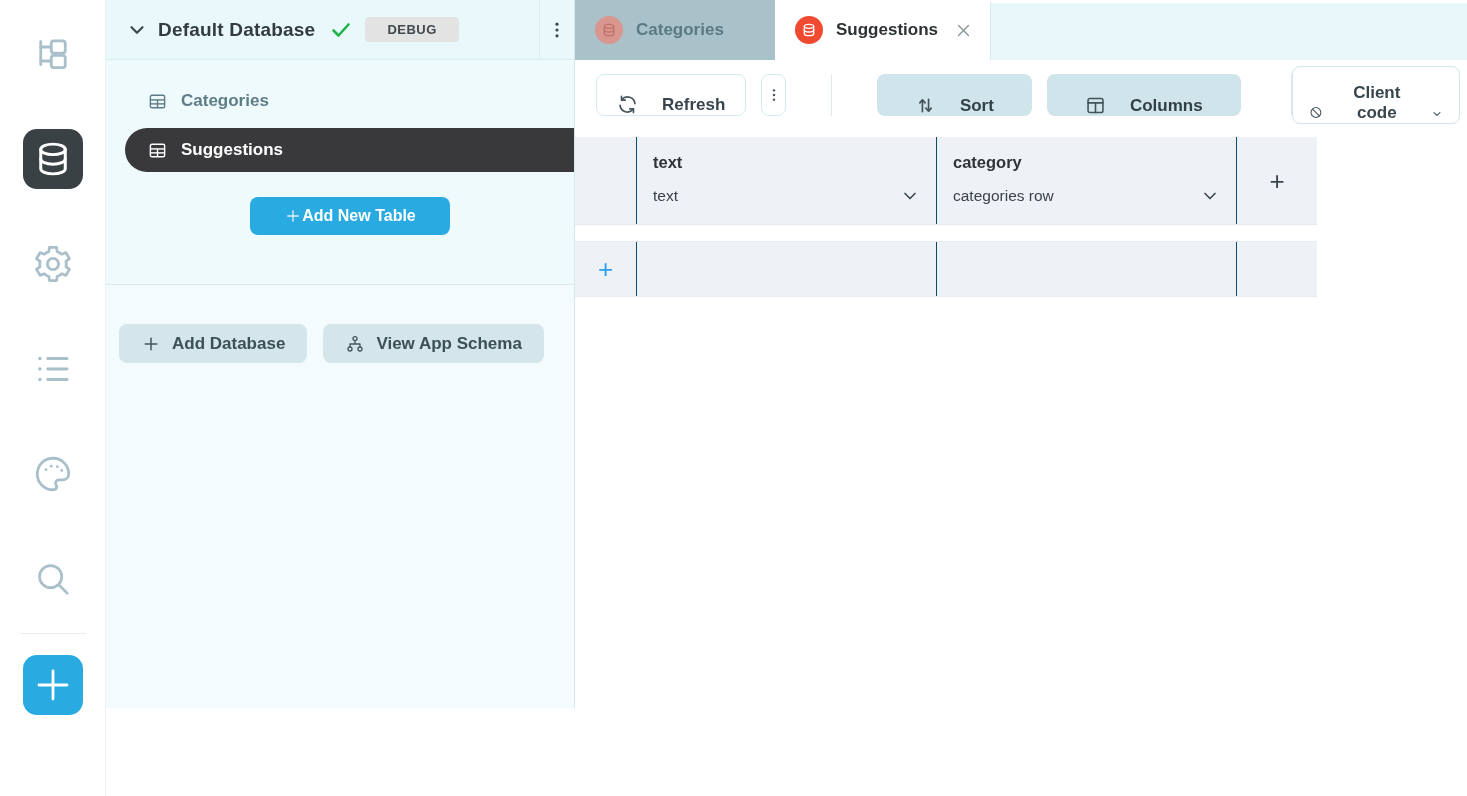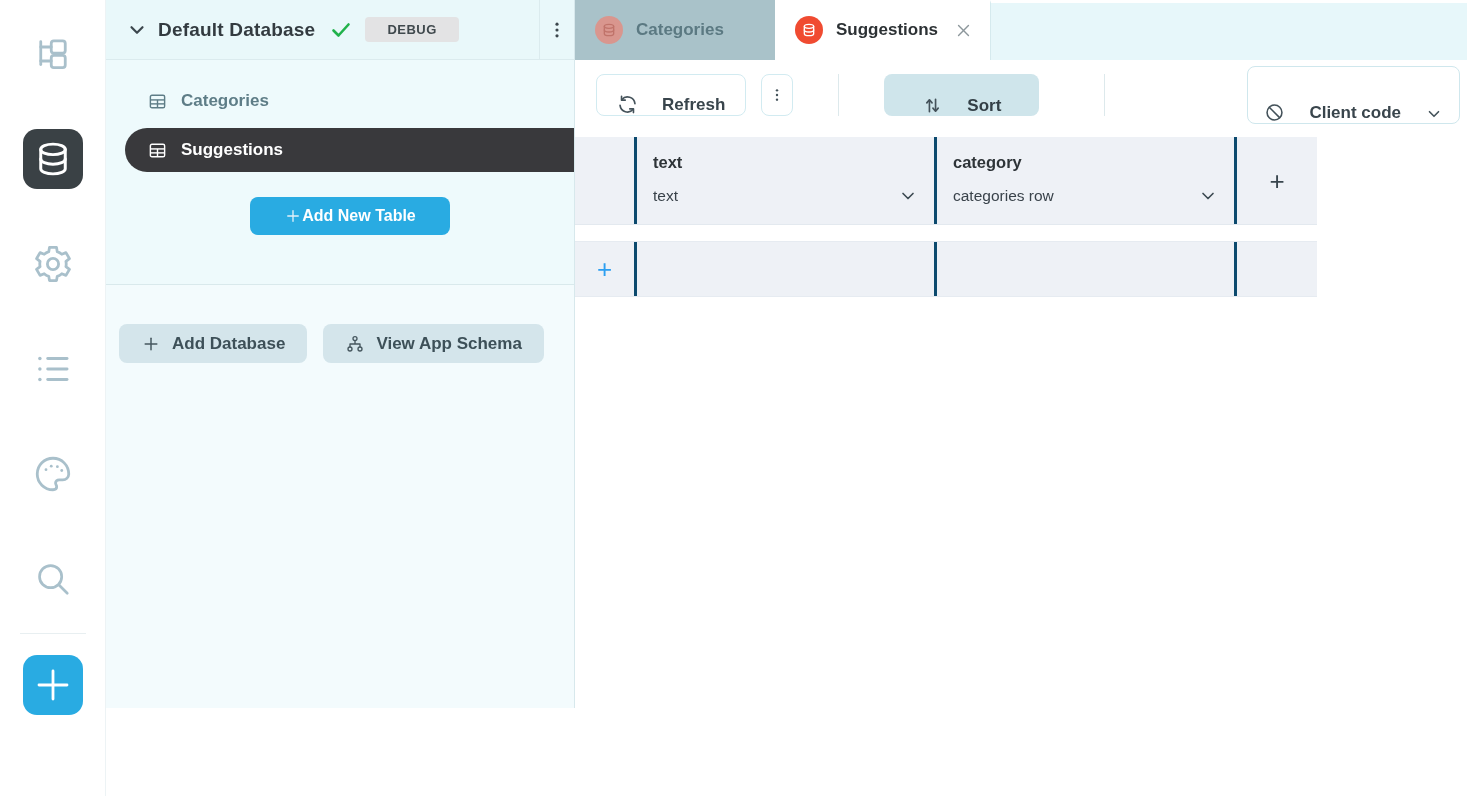--- a/index.html
+++ b/index.html
@@ -66,21 +66,21 @@
   .tb-dots svg { width: 16px; height: 20px; }
   .tb-divider { width: 1px; height: 42px; background: #dde9ec; margin: 0 45px; flex: none; }
   .tb-gap { width: 15px; flex: none; }
   .tb-spacer { flex: 1; }
   .client-btn { background: #ffffff; border: 1px solid #cfe7ed; margin-right: 7px; padding: 0 16px; height: 58px; }
   .client-btn .chev { width: 18px; height: 18px; }
 
   
   .grid { margin-top: 7px; width: 742px; }
   .grid-header { display: flex; border-bottom: 1px solid #e3e9ef; }
-  .gcell { background: #eef1f6; border-right: 3px solid #0c4a6e; }
+  .gcell { background: #eef1f6; border-right: 1px solid #0c4a6e; }
   .gcell:last-child { border-right: none; }
   .c-handle { width: 62px; flex: none; }
   .c-col { width: 300px; flex: none; display: flex; flex-direction: column; justify-content: space-between; padding: 16px 16px 18px; }
   .c-addcol { width: 80px; flex: none; display: flex; align-items: center; justify-content: center; }
   .grid-header .gcell { height: 87px; }
   .col-name { font-size: 16.5px; font-weight: 700; color: #2e3438; }
   .col-type { display: flex; align-items: center; justify-content: space-between; font-size: 15.5px; color: #39424a; cursor: pointer; }
   .col-type svg { width: 20px; height: 20px; color: #3c4a52; }
   .addcol-plus { font-size: 26px; font-weight: 400; color: #39464e; line-height: 1; cursor: pointer; }
   .grid-addrow { display: flex; margin-top: 16px; border-top: 1px solid #e6ebf1; border-bottom: 1px solid #e6ebf1; }
@@ -274,20 +274,28 @@
     <button class="tb-btn tb-fill">
       <svg viewBox="0 0 24 24" fill="none" stroke="currentColor" stroke-width="1.9" stroke-linecap="round" stroke-linejoin="round">
         <line x1="8.5" y1="19" x2="8.5" y2="6"></line>
           <polyline points="5.5 9 8.5 5.5 11.5 9"></polyline>
         <line x1="15.5" y1="5" x2="15.5" y2="18"></line>
           <polyline points="12.5 15 15.5 18.5 18.5 15"></polyline>
       </svg>
       <span>Sort</span>
     </button>
     <div class="tb-gap"></div>
+    <button class="tb-btn tb-fill">
+      <svg viewBox="0 0 24 24" fill="none" stroke="currentColor" stroke-width="1.8" stroke-linecap="round">
+        <rect x="3.5" y="4" width="17" height="16" rx="2"></rect>
+          <line x1="3.5" y1="9" x2="20.5" y2="9"></line>
+          <line x1="12" y1="9" x2="12" y2="20"></line>
+      </svg>
+      <span>Columns</span>
+    </button>
     <div class="tb-divider" style="margin:0 0 0 50px"></div>
     <div class="tb-spacer"></div>
     <button class="tb-btn tb-outline client-btn">
       <svg viewBox="0 0 24 24" fill="none" stroke="currentColor" stroke-width="1.8" stroke-linecap="round">
         <circle cx="12" cy="12" r="8.5"></circle>
           <line x1="6.2" y1="6.2" x2="17.8" y2="17.8"></line>
       </svg>
       <span>Client code</span>
       <svg class="chev" viewBox="0 0 24 24" fill="none" stroke="currentColor" stroke-width="2.2" stroke-linecap="round" stroke-linejoin="round">
           <polyline points="6 9 12 15 18 9"></polyline>

